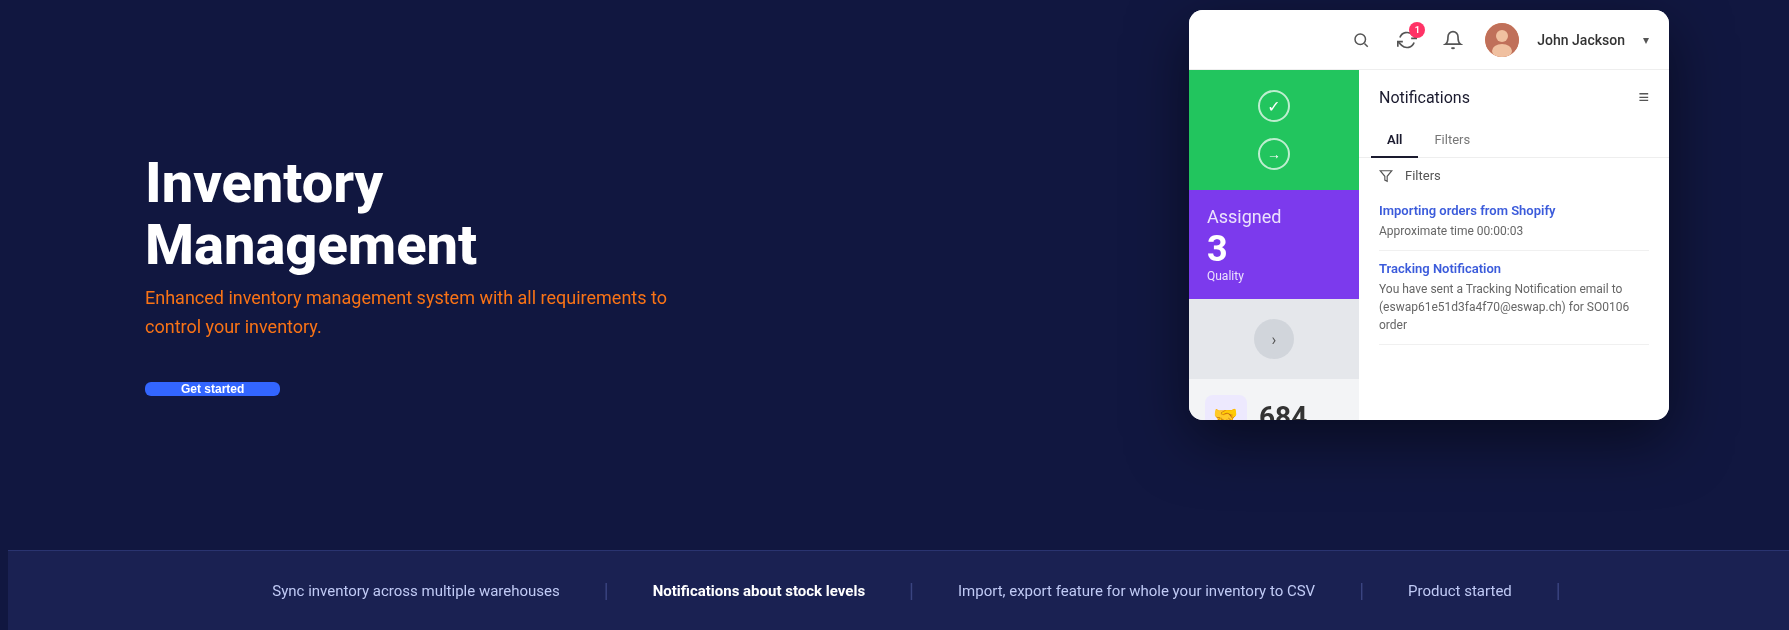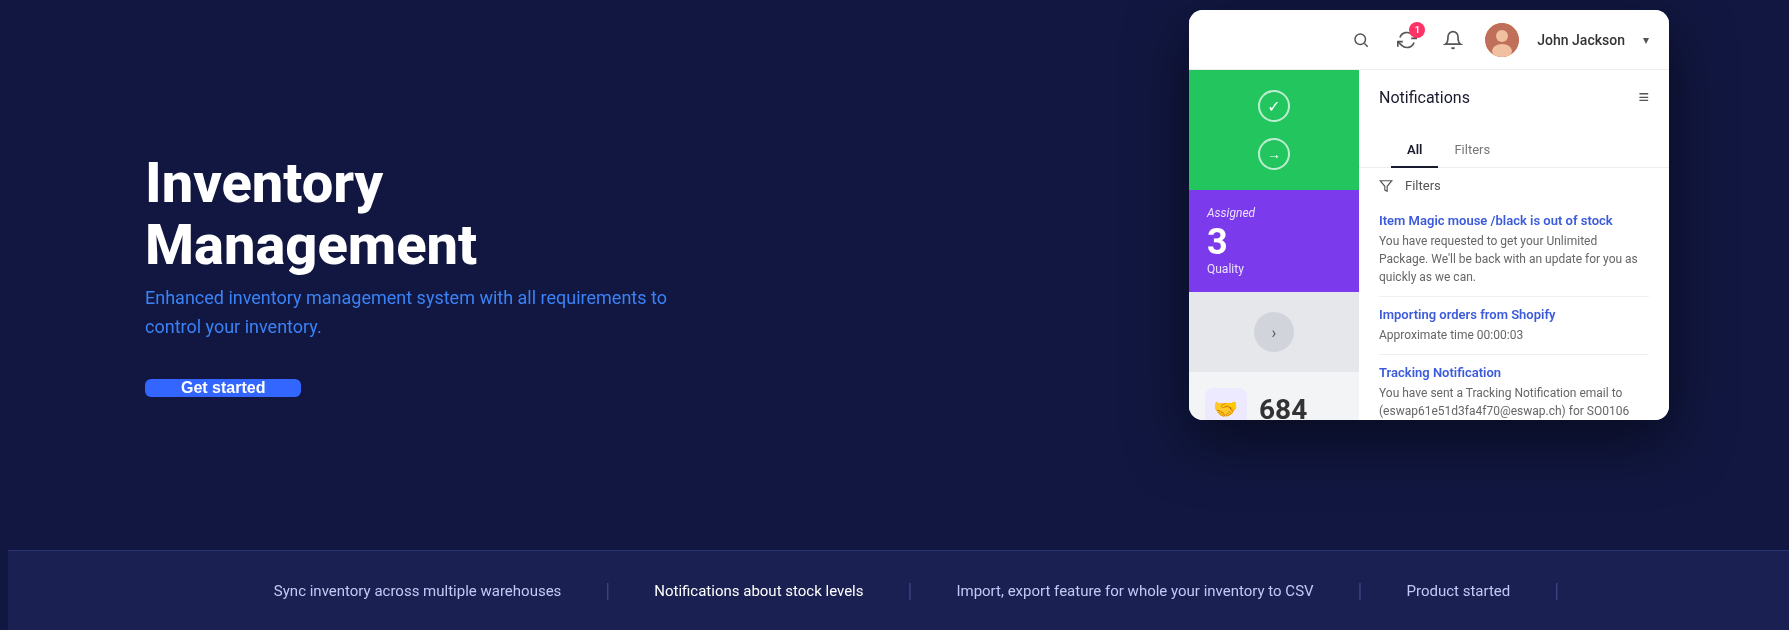--- a/index.html
+++ b/index.html
@@ -34,32 +34,32 @@
     .hero-title {
       font-size: 56px;
       font-weight: 800;
       color: #ffffff;
       line-height: 1.1;
       margin-bottom: 8px;
     }
 
     .hero-subtitle {
       font-size: 18px;
-      color: #3b82f6;
+      color: #f97316;
       line-height: 1.6;
       margin-bottom: 36px;
     }
 
     .get-started-btn {
       background: #3366ff;
       color: #fff;
       border: none;
       border-radius: 6px;
       padding: 0 36px;
-      font-size: 16px;
+      font-size: 12px;
       font-weight: 600;
       cursor: pointer;
       text-align: center;
     }
 
     
     .footer-bar {
       position: absolute;
       bottom: 0; left: 8px; right: 0;
       height: 80px;
@@ -73,21 +73,21 @@
 
     .footer-item {
       display: flex;
       align-items: center;
       color: #c0caf5;
       font-size: 15px;
       padding: 0 40px;
     }
 
     .footer-item.bold {
-      font-weight: 400;
+      font-weight: 700;
       color: #ffffff;
     }
 
     .footer-divider {
       color: #3a4480;
       font-size: 20px;
       padding: 0 4px;
     }
 
     
@@ -222,24 +222,23 @@
     }
 
     .panel-assigned {
       background: #7c3aed;
       width: 100%;
       padding: 16px 18px;
       color: white;
     }
 
     .panel-assigned-label {
-      font-size: 12px;
+      font-size: 18px;
       opacity: 0.85;
       margin-bottom: 4px;
-      font-style: italic;
     }
 
     .panel-assigned-number {
       font-size: 36px;
       font-weight: 700;
       line-height: 1;
     }
 
     .panel-assigned-sub {
       font-size: 12px;
@@ -316,22 +315,22 @@
     }
 
     .notif-menu-icon {
       font-size: 18px;
       color: #555;
       cursor: pointer;
     }
 
     .notif-tabs {
       display: flex;
-      padding: 0 32px;
-      margin-top: 26px;
+      padding: 0 12px;
+      margin-top: 16px;
       border-bottom: 1px solid #eee;
     }
 
     .notif-tab {
       font-size: 13px;
       padding: 8px 16px 10px;
       cursor: pointer;
       color: #777;
       position: relative;
     }
@@ -472,24 +471,20 @@
           <div class="notif-tab">Filters</div>
         </div>
         <div class="notif-filter-row">
           <svg width="14" height="14" viewBox="0 0 24 24" fill="none" stroke="#555" stroke-width="2">
             <polygon points="22 3 2 3 10 12.46 10 19 14 21 14 12.46 22 3"></polygon>
           </svg>
           <span>Filters</span>
         </div>
         <div class="notif-items">
 
-          <div class="notif-item">
-            <div class="notif-item-title">Item Magic mouse /black is out of stock</div>
-            <div class="notif-item-body">You have requested to get your Unlimited Package. We'll be back with an update for you as quickly as we can.</div>
-          </div>
 
           <div class="notif-item">
             <div class="notif-item-title">Importing orders from Shopify</div>
             <div class="notif-item-body">Approximate time 00:00:03</div>
           </div>
 
           <div class="notif-item">
             <div class="notif-item-title">Tracking Notification</div>
             <div class="notif-item-body">You have sent a Tracking Notification email to (eswap61e51d3fa4f70@eswap.ch) for SO0106 order</div>
           </div>

